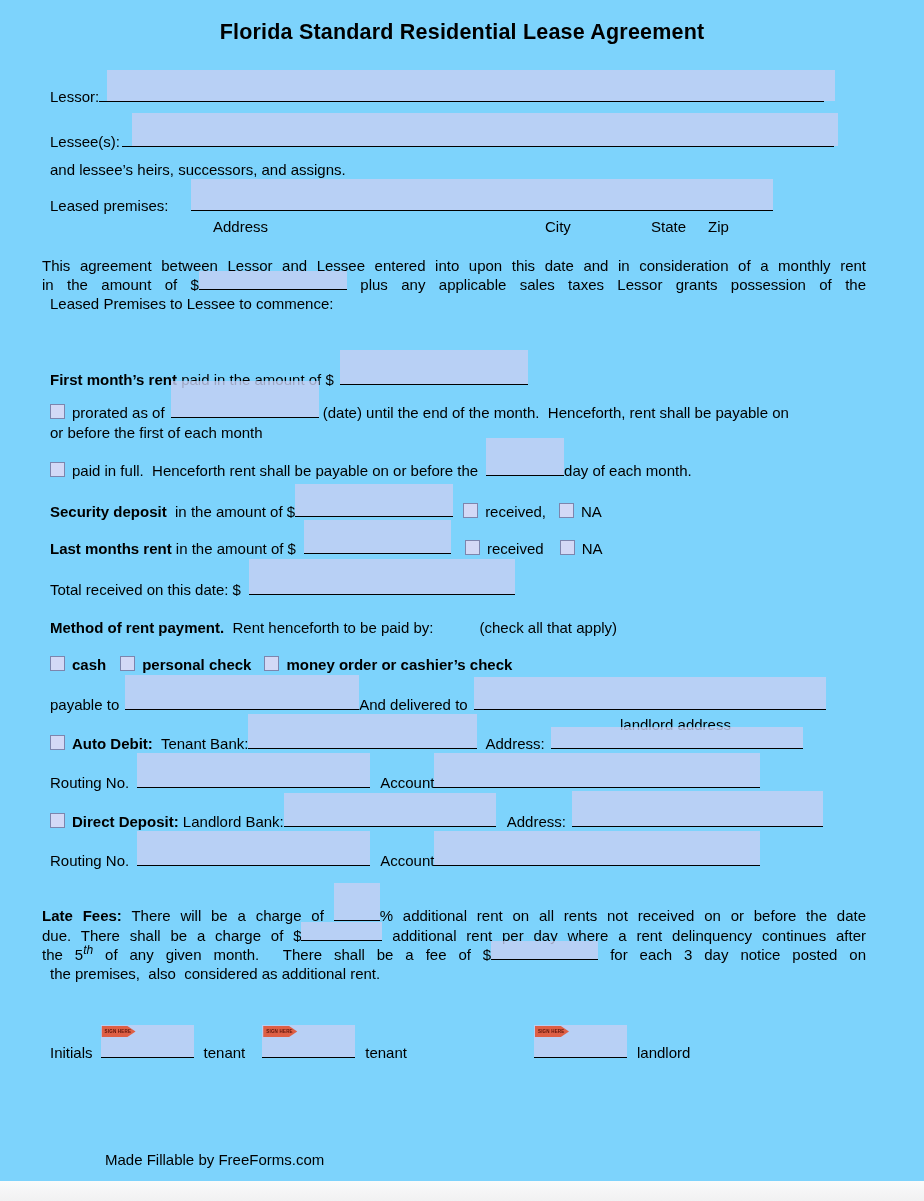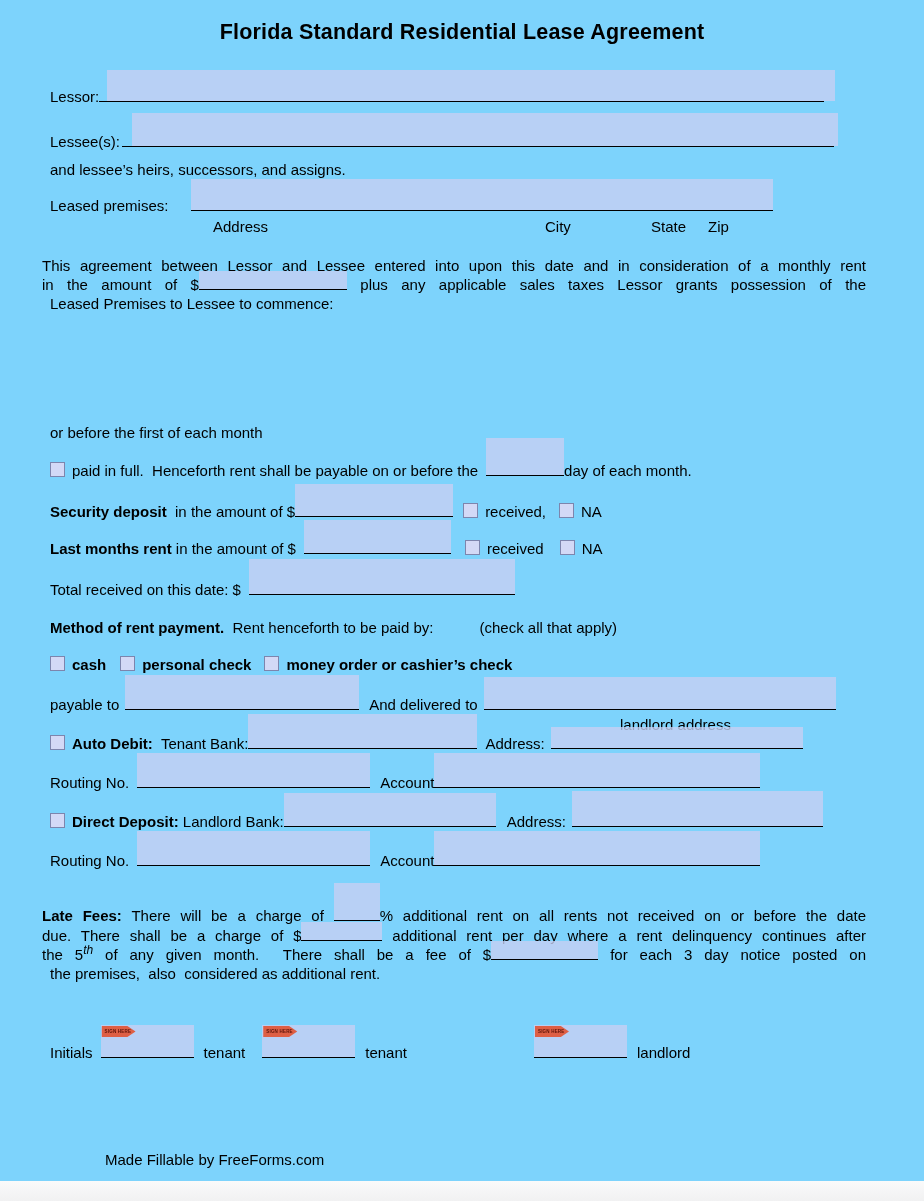--- a/index.html
+++ b/index.html
@@ -53,36 +53,38 @@
     <span class="abs" style="left:495px" data-name="city-caption">City</span>
     <span class="abs" style="left:601px" data-name="state-caption">State</span>
     <span class="abs" style="left:658px" data-name="zip-caption">Zip</span>
   </div>
 
   <div class="jrow" style="top:256px" data-name="agreement-line1"><span>This agreement between Lessor and Lessee entered into upon this date and in consideration of a monthly rent</span></div>
   <div class="jrow" style="top:275px" data-name="agreement-line2"><span>in the amount of $</span><span class="fld" style="width:148px" data-name="monthly-rent-field"></span> <span>plus any applicable sales taxes</span> <span>Lessor grants possession of the</span></div>
   <div class="row" style="top:294px" data-name="agreement-line3"><span>Leased Premises to Lessee to commence:</span></div>
 
 
+  <div class="row" style="top:370px" data-name="first-month-row"><span class="b">First month’s rent</span> <span>paid in the amount of $</span><span class="fld h34" style="width:188px;margin-left:6px" data-name="first-month-rent-field"></span></div>
 
+  <div class="row" style="top:403px" data-name="prorated-row"><span class="cb" data-name="prorated-checkbox"></span><span>prorated as of</span><span class="fld h36" style="width:148px;margin-left:6px" data-name="prorated-date-field"></span> <span>(date) until the end of the month.&nbsp; Henceforth, rent shall be payable on</span></div>
   <div class="row" style="top:423px" data-name="prorated-row2"><span>or before the first of each month</span></div>
 
   <div class="row" style="top:461px" data-name="paid-in-full-row"><span class="cb" data-name="paid-in-full-checkbox"></span><span>paid in full.&nbsp; Henceforth rent shall be payable on or before the</span><span class="fld h37" style="width:78px;margin-left:8px" data-name="rent-due-day-field"></span><span style="">day of each month.</span></div>
 
   <div class="row" style="top:502px" data-name="security-deposit-row"><span class="b">Security deposit</span><span>&nbsp; in the amount of $</span><span class="fld h32" style="width:158px" data-name="security-deposit-field"></span><span class="cb" style="margin-left:10px" data-name="security-received-checkbox"></span><span>received,</span><span class="cb" style="margin-left:13px" data-name="security-na-checkbox"></span><span>NA</span></div>
 
   <div class="row" style="top:539px" data-name="last-month-row"><span class="b">Last months rent</span><span> in the amount of $</span><span class="fld h33" style="width:147px;margin-left:8px" data-name="last-month-rent-field"></span><span class="cb" style="margin-left:14px" data-name="lastmonth-received-checkbox"></span><span>received</span><span class="cb" style="margin-left:16px" data-name="lastmonth-na-checkbox"></span><span>NA</span></div>
 
   <div class="row" style="top:580px" data-name="total-received-row"><span>Total received on this date: $</span><span class="fld h35" style="width:266px;margin-left:8px" data-name="total-received-field"></span></div>
 
   <div class="row" style="top:618px" data-name="method-row"><span class="b">Method of rent payment.</span><span>&nbsp; Rent henceforth to be paid by:</span><span style="margin-left:46px" data-name="check-all-note">(check all that apply)</span></div>
 
   <div class="row" style="top:655px" data-name="pay-options-row"><span class="cb" data-name="cash-checkbox"></span><span class="b">cash</span><span class="cb" style="margin-left:14px" data-name="personal-check-checkbox"></span><span class="b">personal check</span><span class="cb" style="margin-left:13px" data-name="money-order-checkbox"></span><span class="b">money order or cashier’s check</span></div>
 
-  <div class="row" style="top:695px" data-name="payable-row"><span>payable to</span><span class="fld h34" style="width:234px;margin-left:6px" data-name="payable-to-field"></span><span style="margin-left:10px">And delivered to</span><span class="fld h32" style="width:352px;margin-left:6px" data-name="delivered-to-field"></span></div>
+  <div class="row" style="top:695px" data-name="payable-row"><span>payable to</span><span class="fld h34" style="width:234px;margin-left:6px" data-name="payable-to-field"></span><span style="">And delivered to</span><span class="fld h32" style="width:352px;margin-left:6px" data-name="delivered-to-field"></span></div>
   <div class="row" style="top:715px" data-name="landlord-address-caption-row">
       <span class="abs" style="left:570px" data-name="landlord-address-caption">landlord address</span>
     </div>
 
   <div class="row" style="top:734px" data-name="auto-debit-row"><span class="cb" data-name="auto-debit-checkbox"></span><span class="b">Auto Debit:</span><span>&nbsp; Tenant Bank:</span><span class="fld h34" style="width:229px" data-name="tenant-bank-field"></span><span style="margin-left:8px">Address:</span><span class="fld h21" style="width:252px;margin-left:6px" data-name="tenant-bank-address-field"></span></div>
 
   <div class="row" style="top:773px" data-name="auto-debit-routing-row"><span>Routing No.</span><span class="fld h34" style="width:233px;margin-left:8px" data-name="auto-debit-routing-field"></span><span style="margin-left:10px">Account</span><span class="fld h34" style="width:326px" data-name="auto-debit-account-field"></span></div>
 
   <div class="row" style="top:812px" data-name="direct-deposit-row"><span class="cb" data-name="direct-deposit-checkbox"></span><span class="b">Direct Deposit:</span><span> Landlord Bank:</span><span class="fld h33" style="width:212px" data-name="landlord-bank-field"></span><span style="margin-left:11px">Address:</span><span class="fld h35" style="width:251px;margin-left:6px" data-name="landlord-bank-address-field"></span></div>
 

